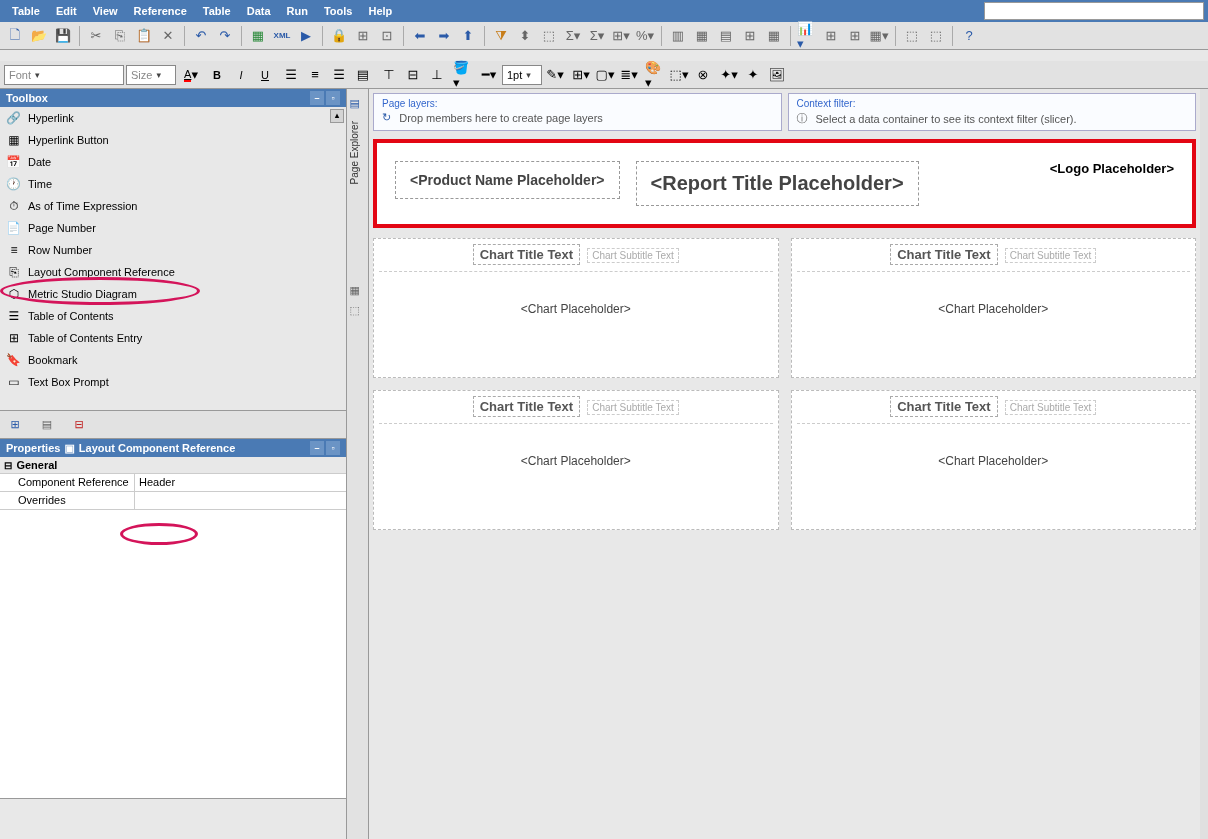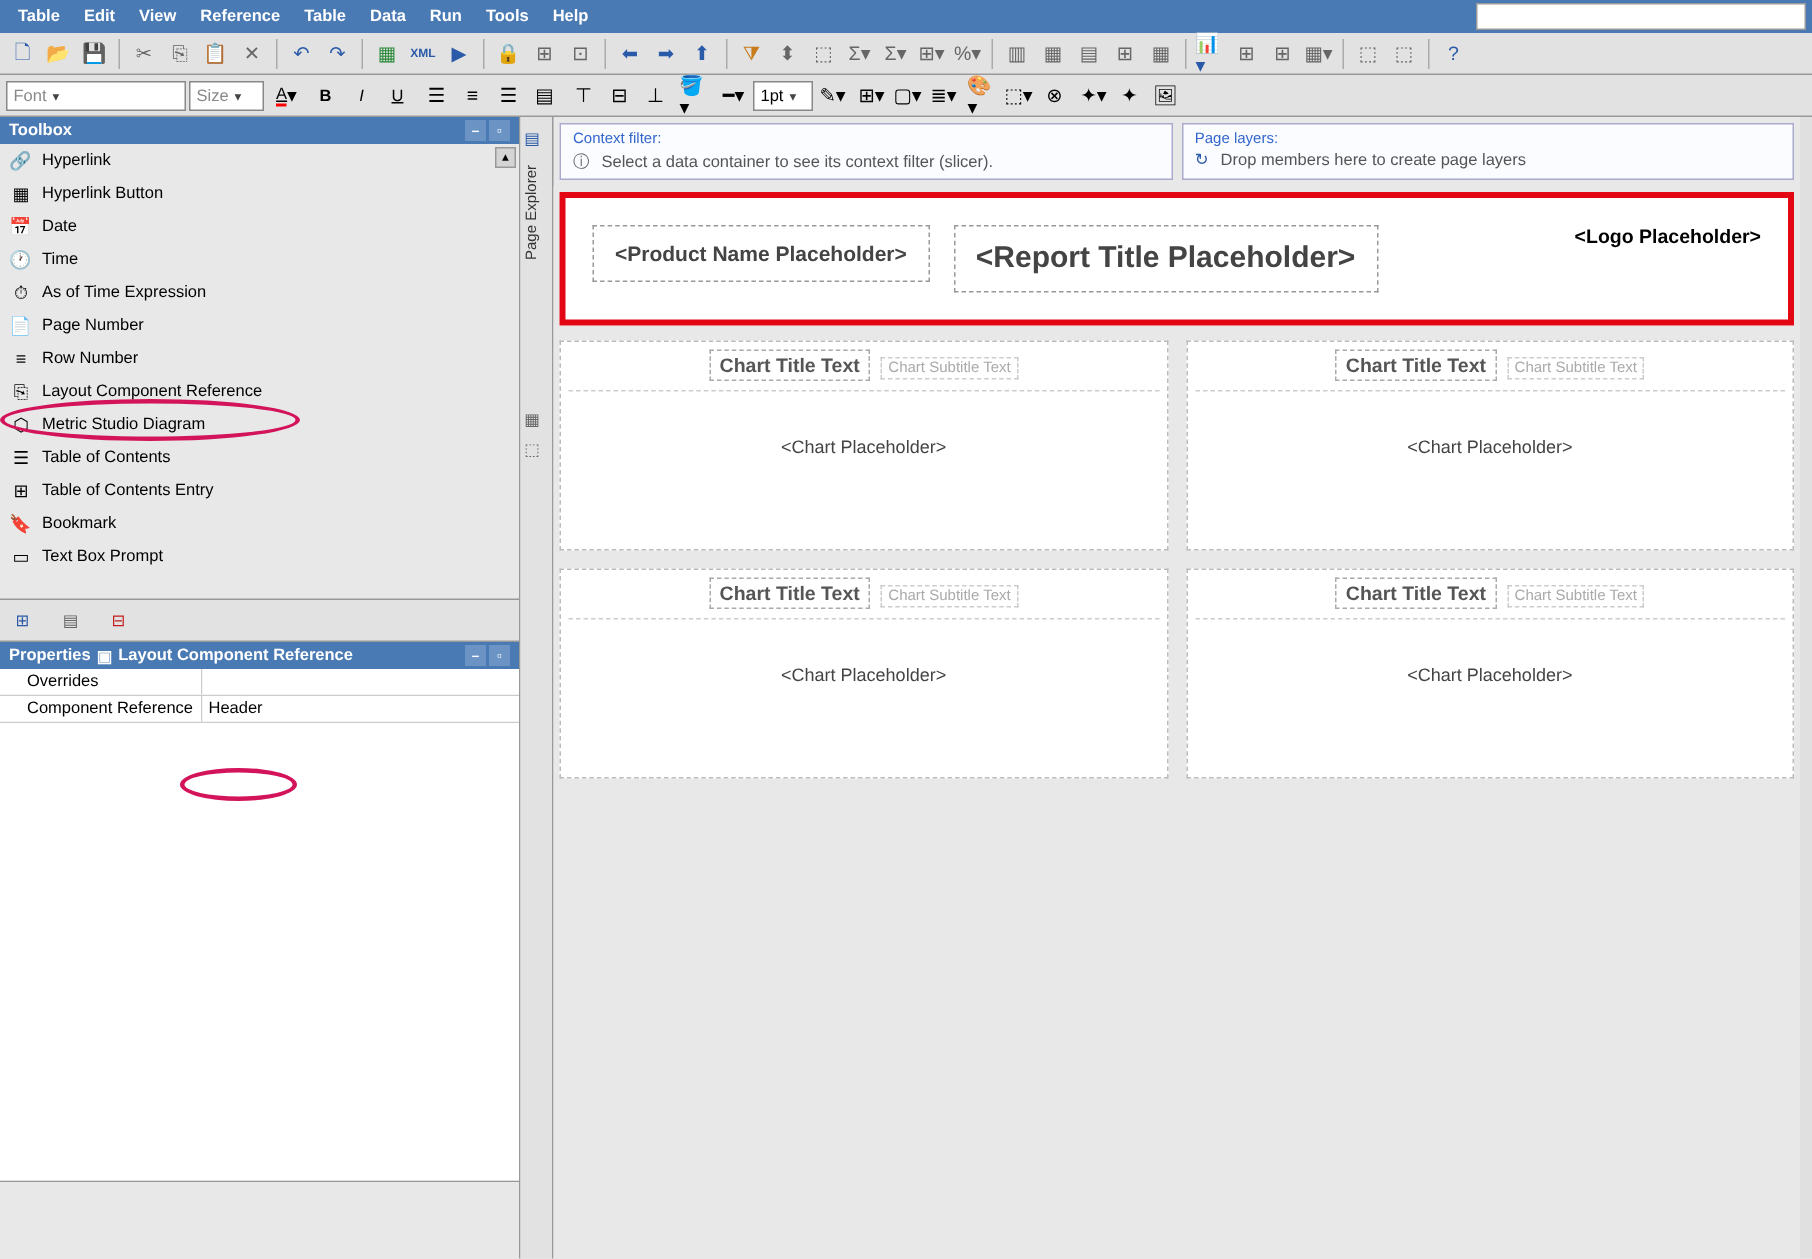--- a/index.html
+++ b/index.html
@@ -6,21 +6,21 @@
 body { background: #e8e8e8; width: 1208px; height: 839px; overflow: hidden; }
 
 .menubar { background: #4a7ab4; height: 22px; display: flex; align-items: center; padding: 0 4px; }
 .menubar span { color: #fff; font-weight: bold; padding: 0 8px; cursor: pointer; }
 .menubar-right { margin-left: auto; background: #fff; width: 220px; height: 18px; border: 1px solid #999; }
 
 .toolbar { background: #e2e2e2; border-bottom: 1px solid #999; height: 28px; display: flex; align-items: center; padding: 0 4px; gap: 2px; }
 .toolbar .sep { width: 1px; height: 20px; background: #aaa; margin: 0 3px; }
 .tbtn { width: 22px; height: 22px; display: flex; align-items: center; justify-content: center; border: 1px solid transparent; cursor: pointer; font-size: 13px; }
 
-.toolbar2 { background: #e2e2e2; border-bottom: 1px solid #999; height: 28px; display: flex; align-items: center; padding: 0 4px; gap: 2px; }
+.toolbar2 { background: #e2e2e2; border-bottom: 1px solid #999; height: 28px; display: flex; align-items: center; padding: 0 4px; gap: 2px; margin-top: 11px; }
 .combo { background: #fff; border: 1px solid #888; height: 20px; display: flex; align-items: center; padding: 0 4px; cursor: pointer; }
 .combo::after { content: "▾"; margin-left: 4px; font-size: 9px; color: #444; }
 
 .main { display: flex; height: 789px; }
 .left { width: 347px; display: flex; flex-direction: column; border-right: 1px solid #999; }
 .panel-title { background: #4a7ab4; color: #fff; font-weight: bold; padding: 2px 6px; display: flex; align-items: center; }
 .panel-title .spacer { flex: 1; }
 .panel-title .btn { width: 14px; height: 14px; background: #6b94c5; margin-left: 2px; display: flex; align-items: center; justify-content: center; font-size: 9px; }
 
 .toolbox-body { background: #e8e8e8; height: 304px; overflow: hidden; position: relative; border-bottom: 1px solid #999; }
@@ -260,58 +260,59 @@
 
     <div class="panel-title">
       <span>Properties</span>
       <span style="margin:0 4px;">▣</span>
       <span>Layout Component Reference</span>
       <span class="spacer"></span>
       <span class="btn">–</span>
       <span class="btn">▫</span>
     </div>
     <div class="props-body">
+      <div class="prop-group">General</div>
       <div id="prop-rows">
+          <div class="prop-row">
+            <div class="prop-label">Component Reference</div>
+            <div class="prop-value">Header</div>
+          </div>
           <div class="prop-row">
             <div class="prop-label">Overrides</div>
             <div class="prop-value"></div>
-          </div>
-          <div class="prop-row">
-            <div class="prop-label">Component Reference</div>
-            <div class="prop-value">Header</div>
           </div>
         </div>
       <div class="circle-annot" style="left:120px;top:66px;width:78px;height:22px;"></div>
     </div>
 
     <div class="bottom-empty"></div>
   </div>
 
   <div class="right-inner">
     <div class="explorer-bar">
       <div class="eicon ic-blue">▤</div>
       <div class="vert">Page Explorer</div>
       <div class="eicon ic-gray" style="margin-top:100px;">▦</div>
       <div class="eicon ic-gray">⬚</div>
     </div>
 
     <div class="canvas-area">
       <div class="drop-row">
         <div class="drop-box">
+          <div class="lbl">Page layers:</div>
+          <div class="txt">
+              <span class="ic-blue">↻</span>
+              <span>Drop members here to create page layers</span>
+            </div>
+        </div>
+        <div class="drop-box">
           <div class="lbl">Context filter:</div>
           <div class="txt">
               <span class="ic-gray">ⓘ</span>
               <span>Select a data container to see its context filter (slicer).</span>
-            </div>
-        </div>
-        <div class="drop-box">
-          <div class="lbl">Page layers:</div>
-          <div class="txt">
-              <span class="ic-blue">↻</span>
-              <span>Drop members here to create page layers</span>
             </div>
         </div>
       </div>
 
       <div class="canvas">
         <div class="report-header">
           <div class="ph-box">&lt;Product Name Placeholder&gt;</div>
           <div class="ph-box ph-title">&lt;Report Title Placeholder&gt;</div>
           <div class="ph-logo">&lt;Logo Placeholder&gt;</div>
         </div>

